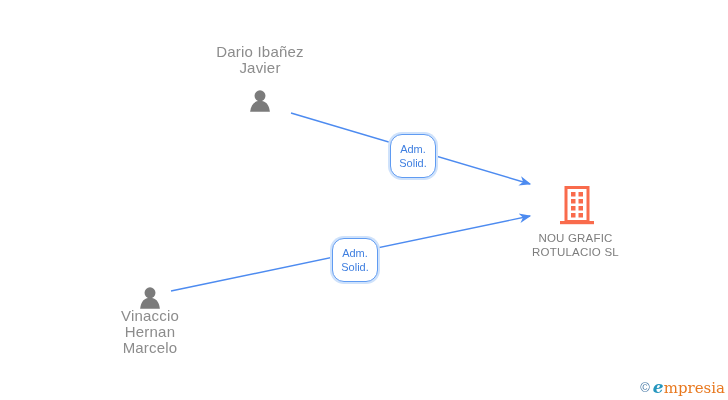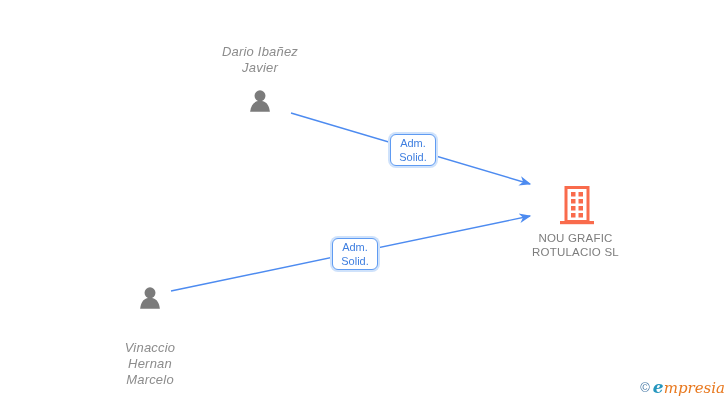--- a/index.html
+++ b/index.html
@@ -21,24 +21,23 @@
     width: 728px; height: 400px;
     z-index: 1;
   }
   .node {
     position: absolute;
     z-index: 2;
     text-align: center;
   }
   .node-label {
     color: #8c8c8c;
-    font-size: 13px;
+    font-size: 15px;
     line-height: 16px;
     letter-spacing: 0.2px;
-    font-style: italic;
   }
   .person-label-top { 
     position: absolute;
     left: 207px; top: 44px;
     width: 106px;
     z-index: 2;
     text-align: center;
   }
   .person-icon-wrap {
     display: inline-block;
@@ -53,24 +52,24 @@
     color: #7d7d7d;
     font-size: 11.5px;
     font-weight: normal;
     line-height: 14px;
     letter-spacing: 0.2px;
   }
   .edge-label {
     position: absolute;
     z-index: 3;
     width: 46px;
-    height: 32px;
+    height: 44px;
     background: #ffffff;
     border: 1px solid #5f9bf2;
-    border-radius: 6px;
+    border-radius: 12px;
     box-shadow: 0 0 0 2px #cfe2fb;
     color: #3f7fe0;
     font-size: 11px;
     line-height: 14px;
     text-align: center;
     display: flex;
     align-items: center;
     justify-content: center;
     padding: 1px 2px;
     box-sizing: border-box;
@@ -93,21 +92,20 @@
   .brand .b-e {
     color: #2596be;
     font-family: "DejaVu Serif", serif;
     font-style: italic;
     font-weight: bold;
     font-size: 17px;
   }
   .brand .b-rest {
     color: #e8781e;
     font-family: "DejaVu Serif", serif;
-    font-style: italic;
     font-size: 15px;
   }
 </style>
 </head>
 <body>
 
 <div class="canvas">
 
   <svg class="edges-svg">
     <defs>
@@ -155,19 +153,19 @@
   <div class="company-node-label">NOU GRAFIC ROTULACIO SL</div>
 
   <div class="node" style="left: 134px; top: 284px; width: 32px; height: 32px;">
     <span class="person-icon-wrap">
       <svg width="32" height="32" viewBox="0 0 24 24">
         <circle cx="12" cy="6.6" r="4.1" fill="#7b7b7b"></circle>
         <path d="M12 10.4 C7.6 10.4 5.2 13.4 4.6 18.6 L19.4 18.6 C18.8 13.4 16.4 10.4 12 10.4 Z" fill="#7b7b7b"></path>
       </svg>
     </span>
   </div>
-  <div class="node node-label" style="left: 110px; top: 340px; width: 80px;">Vinaccio Hernan Marcelo</div>
+  <div class="node node-label" style="left: 110px; top: 308px; width: 80px;">Vinaccio Hernan Marcelo</div>
 
   <div class="brand">
     <span class="copy">©</span><span class="b-e">e</span><span class="b-rest">mpresia</span>
   </div>
 
 </div>
 
 </body></html>

